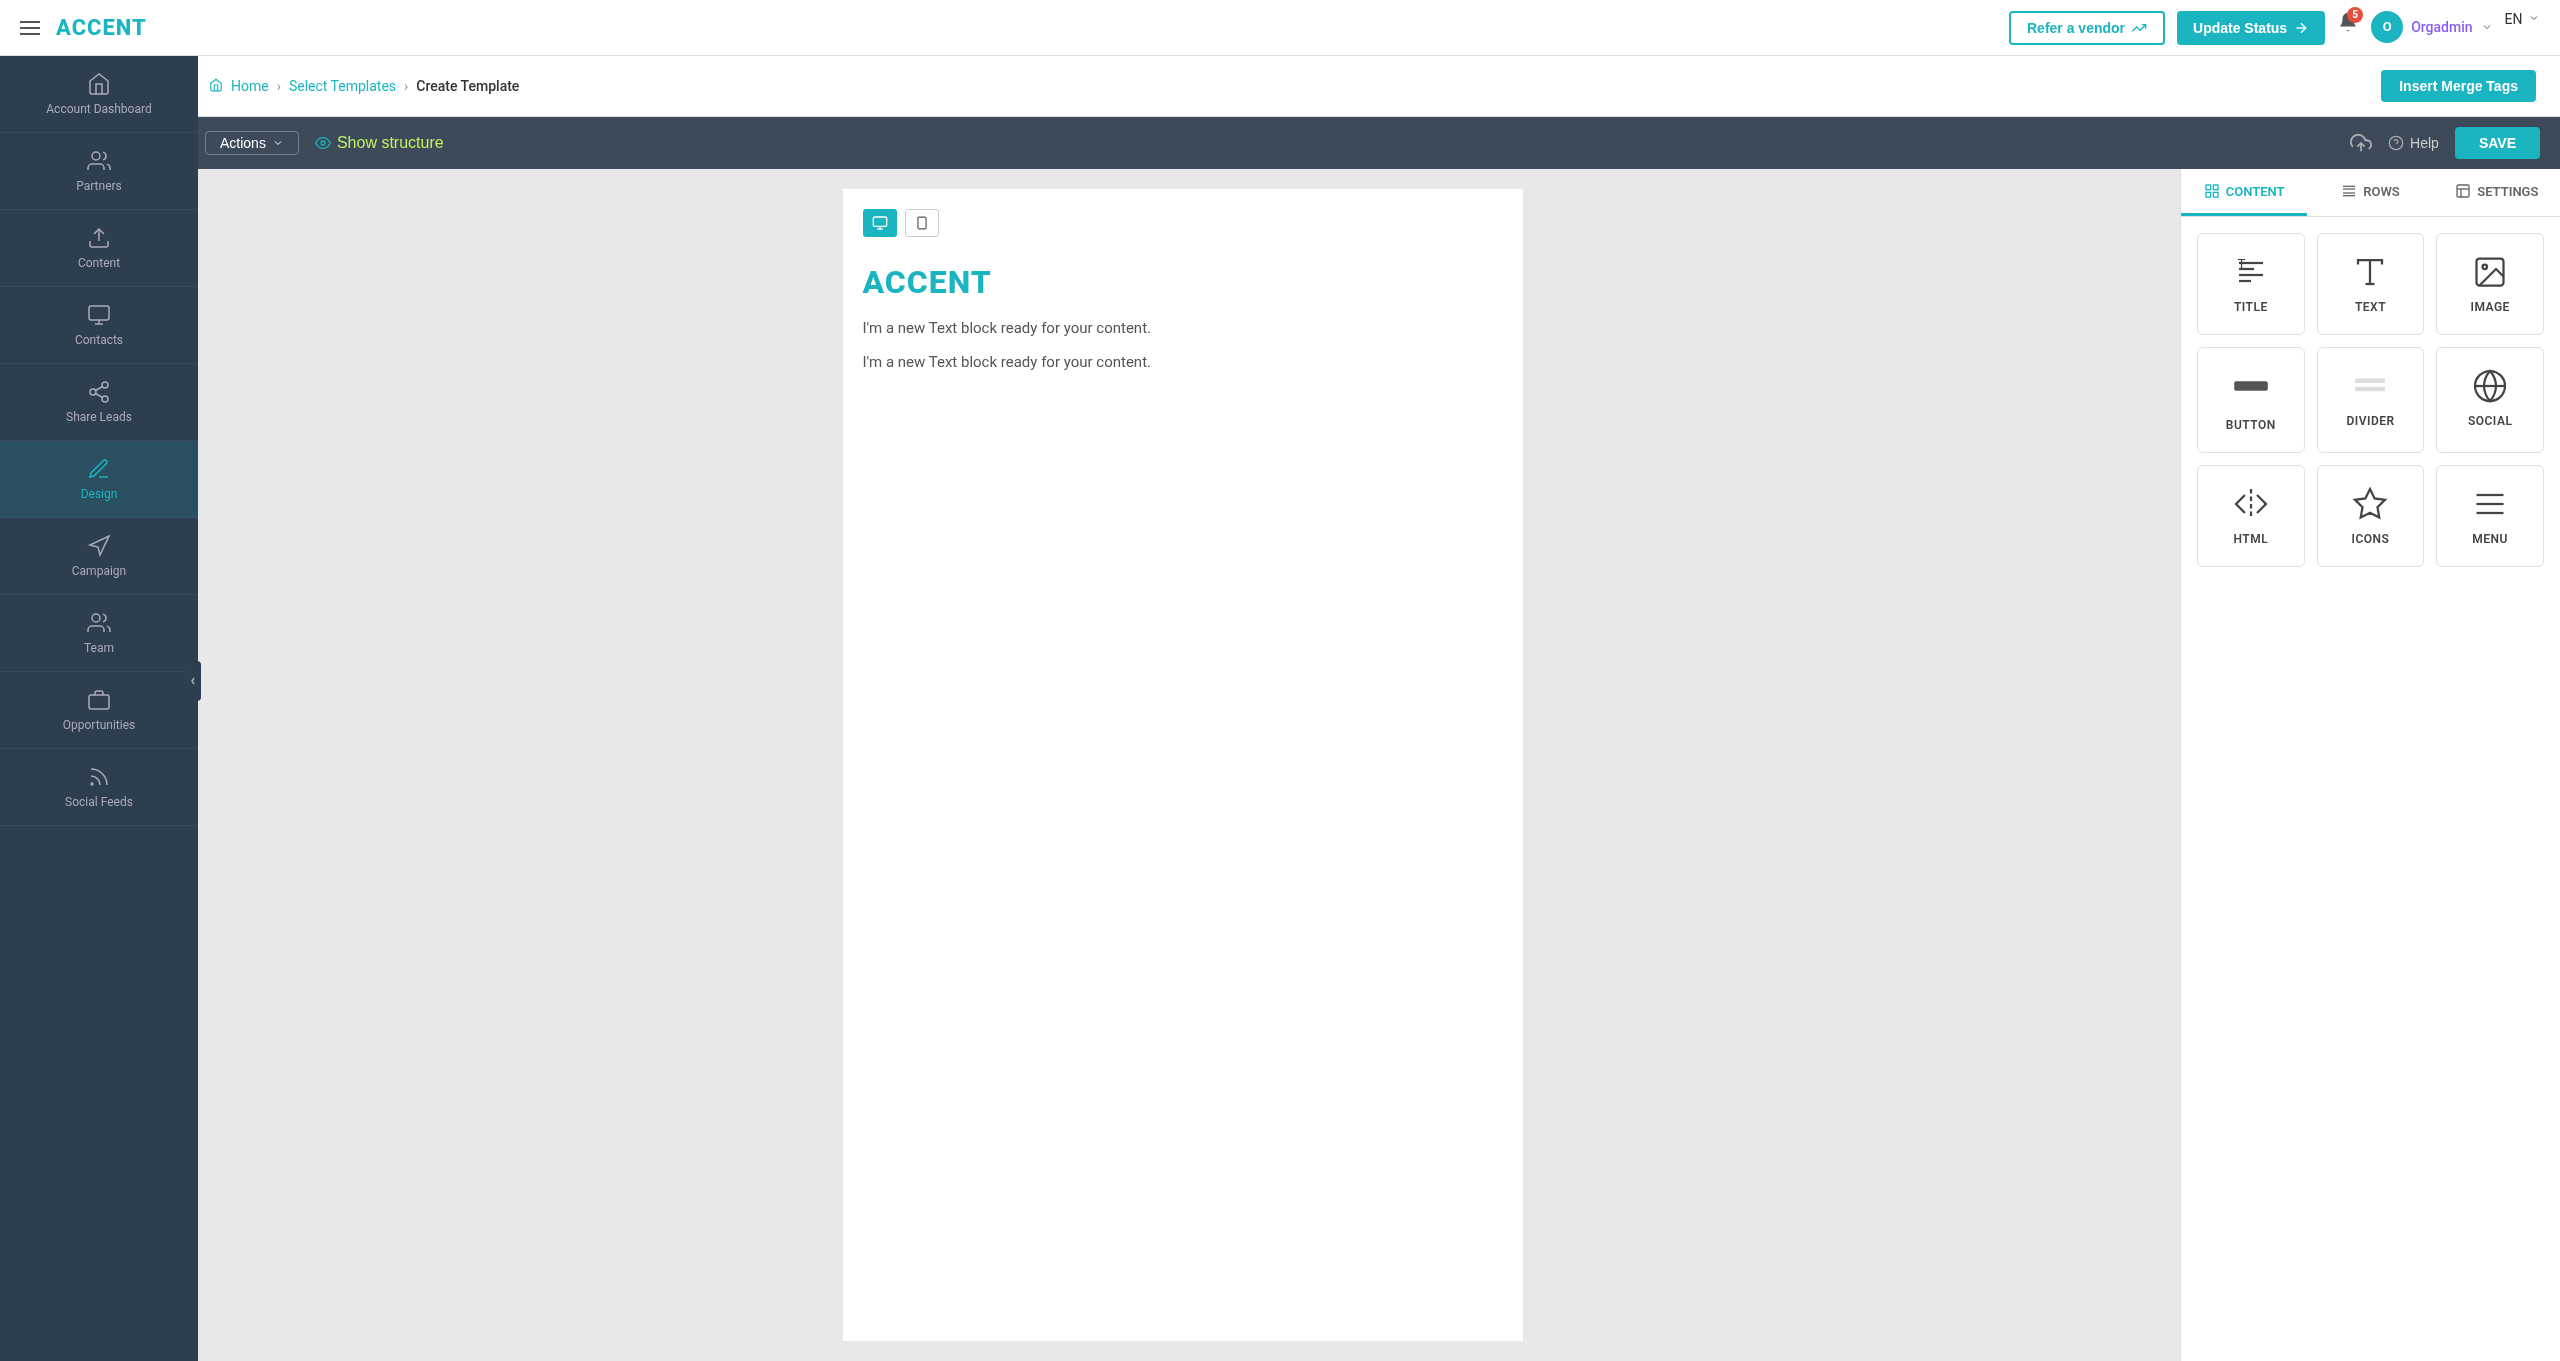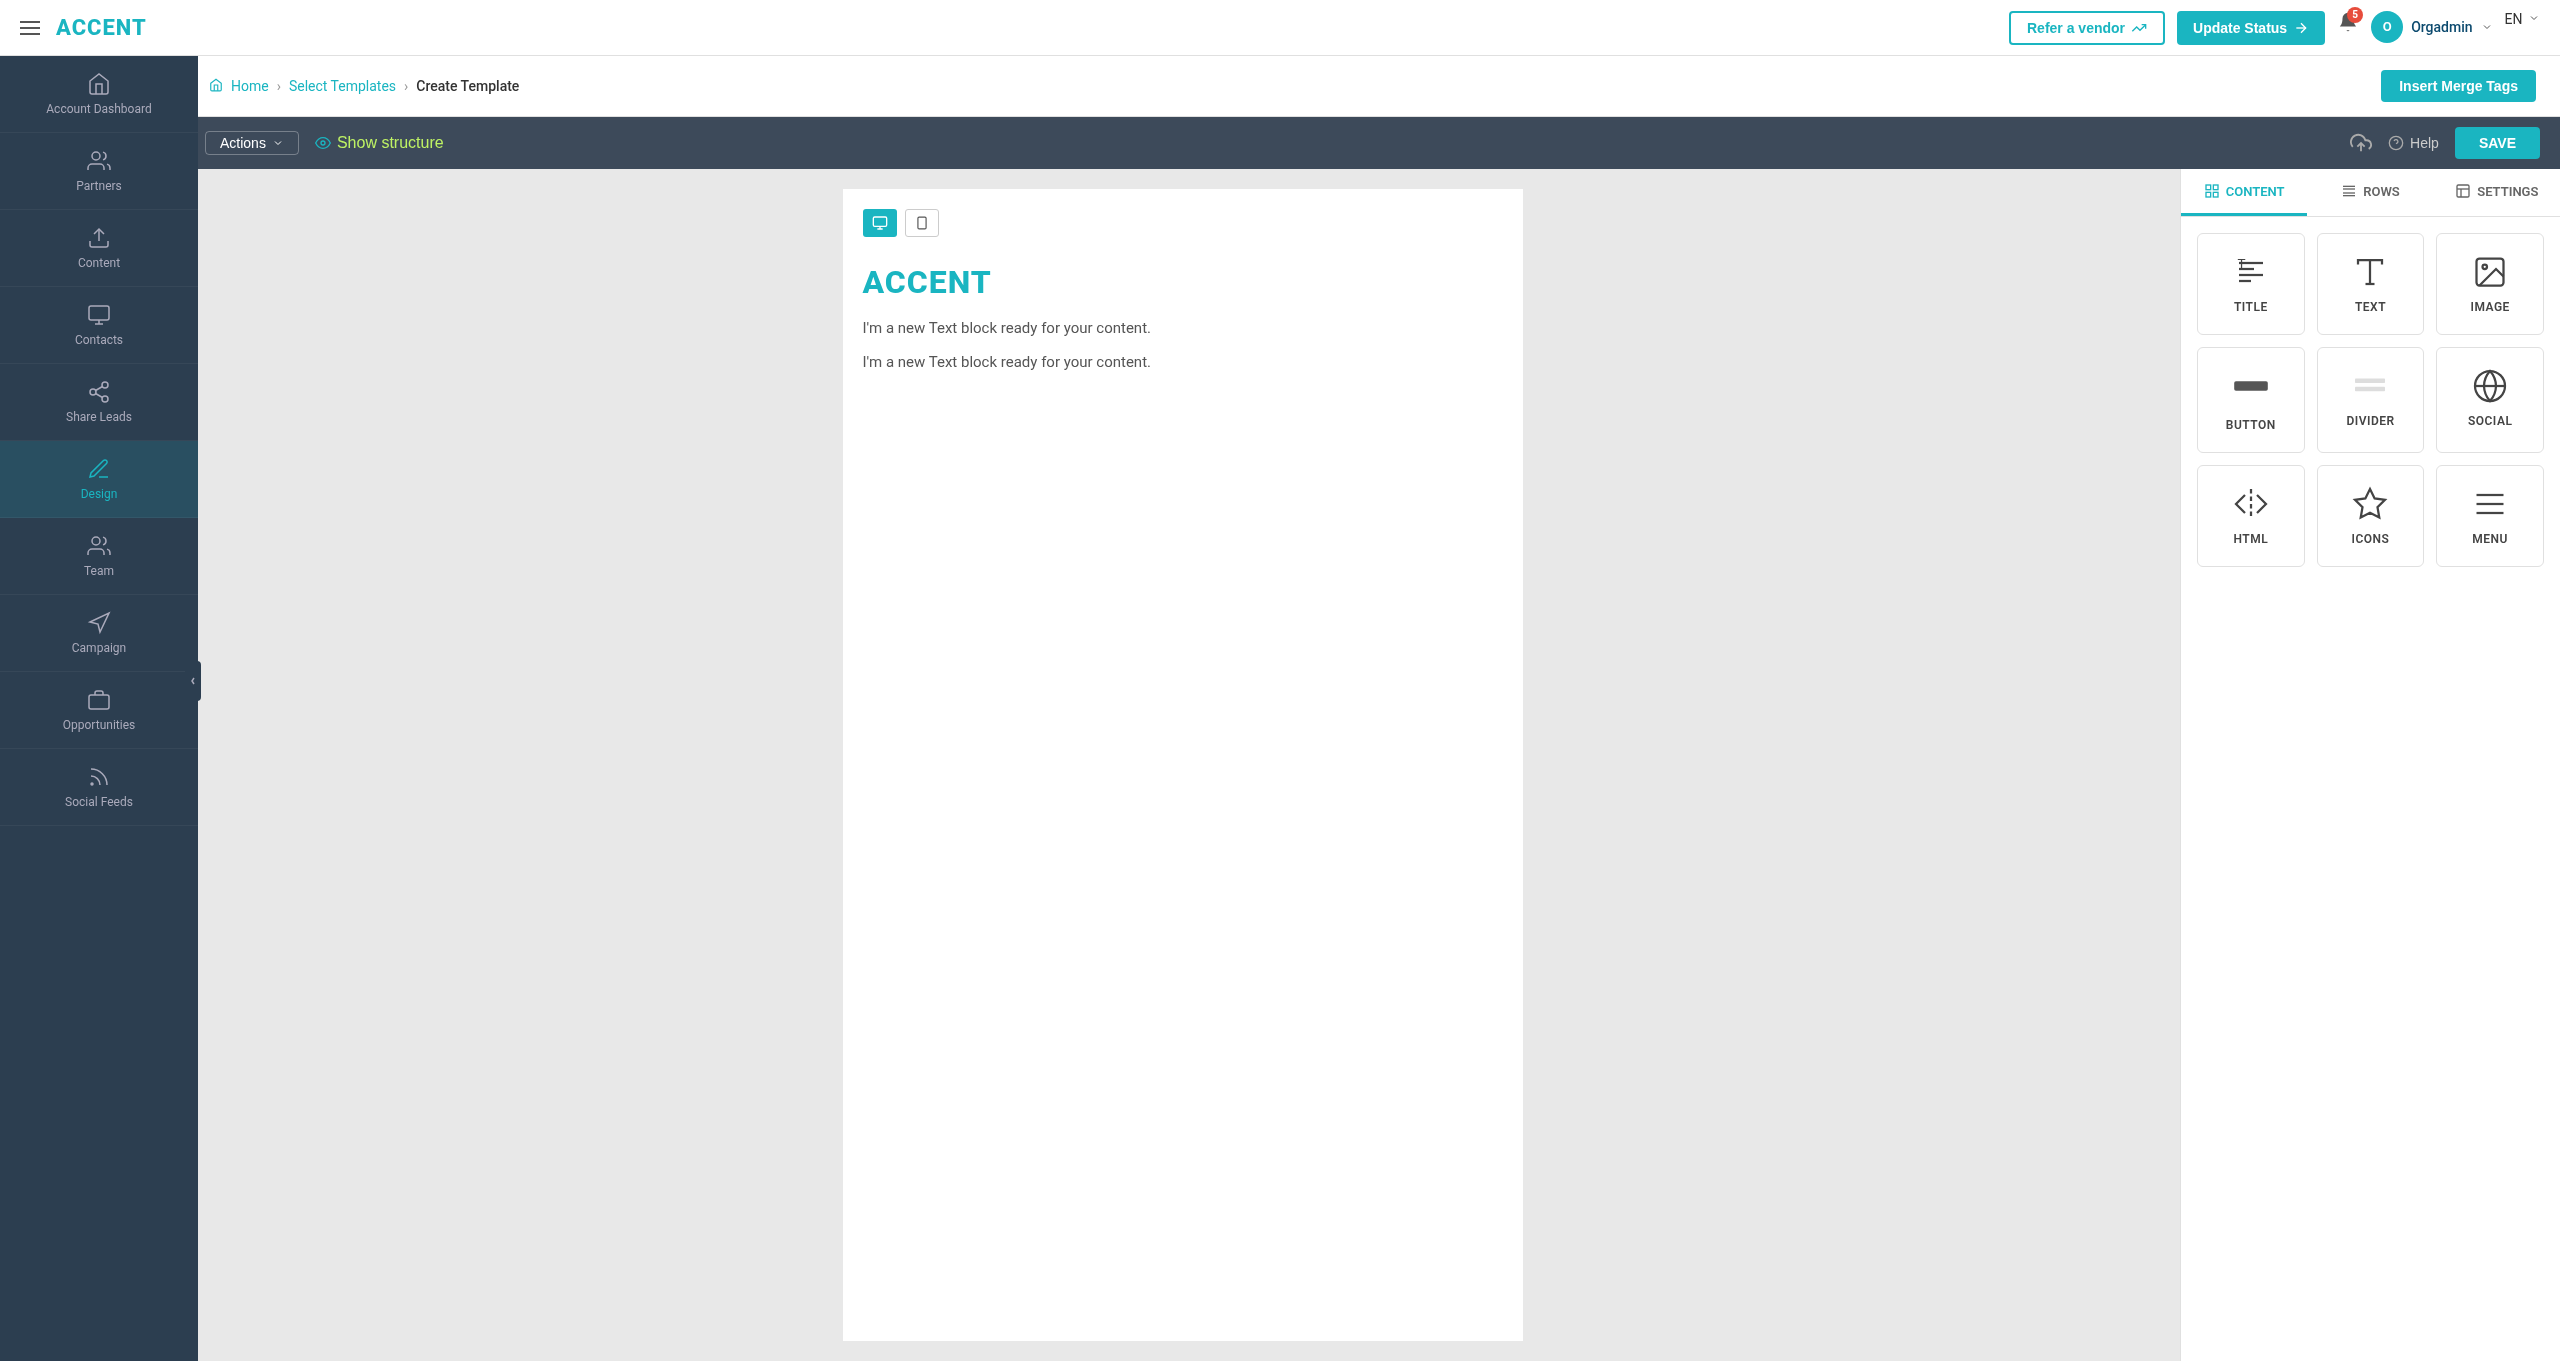--- a/index.html
+++ b/index.html
@@ -24,21 +24,21 @@
     .btn-update {
       background: #1ab5c1; border: none; color: #fff;
       padding: 9px 16px; border-radius: 4px; font-weight: 600; cursor: pointer;
       display: flex; align-items: center; gap: 6px; font-size: 14px;
     }
     .notification-bell { position: relative; cursor: pointer; }
     .notification-bell svg { width: 22px; height: 22px; fill: #555; }
     .badge { position: absolute; top: -4px; right: -4px; background: #e74c3c; color: #fff; border-radius: 50%; width: 16px; height: 16px; font-size: 10px; display: flex; align-items: center; justify-content: center; font-weight: 700; }
     .user-info { display: flex; align-items: center; gap: 8px; cursor: pointer; }
     .avatar { width: 32px; height: 32px; border-radius: 50%; background: #1ab5c1; display: flex; align-items: center; justify-content: center; color: #fff; font-weight: 600; font-size: 13px; }
-    .user-name { font-size: 14px; color: #0c4a6e; font-weight: 500; }
+    .user-name { font-size: 14px; color: #8b5cf6; font-weight: 500; }
     .lang { font-size: 14px; color: #333; cursor: pointer; }
 
     
     .sidebar {
       position: fixed; top: 56px; left: 0; bottom: 0; width: 198px;
       background: #2c3e50; display: flex; flex-direction: column; overflow-y: auto;
       z-index: 50;
     }
     .sidebar-item {
       display: flex; flex-direction: column; align-items: center; justify-content: center;
@@ -233,33 +233,33 @@
   <div class="sidebar-item active">
     <svg xmlns="http://www.w3.org/2000/svg" fill="none" stroke="#1ab5c1" stroke-width="1.5" viewBox="0 0 24 24">
         <path d="M12 20h9"></path>
         <path d="M16.5 3.5a2.121 2.121 0 0 1 3 3L7 19l-4 1 1-4L16.5 3.5z"></path>
       </svg>
     <span style="color:#1ab5c1">Design</span>
   </div>
 
   <div class="sidebar-item">
     <svg xmlns="http://www.w3.org/2000/svg" fill="none" stroke="currentColor" stroke-width="1.5" viewBox="0 0 24 24">
+        <path d="M3 11l19-9-9 19-2-8-8-2z"></path>
+      </svg>
+    <span>Campaign</span>
+  </div>
+
+  <div class="sidebar-item">
+    <svg xmlns="http://www.w3.org/2000/svg" fill="none" stroke="currentColor" stroke-width="1.5" viewBox="0 0 24 24">
         <path d="M17 21v-2a4 4 0 0 0-4-4H5a4 4 0 0 0-4 4v2"></path>
         <circle cx="9" cy="7" r="4"></circle>
         <path d="M23 21v-2a4 4 0 0 0-3-3.87"></path>
         <path d="M16 3.13a4 4 0 0 1 0 7.75"></path>
       </svg>
     <span>Team</span>
-  </div>
-
-  <div class="sidebar-item">
-    <svg xmlns="http://www.w3.org/2000/svg" fill="none" stroke="currentColor" stroke-width="1.5" viewBox="0 0 24 24">
-        <path d="M3 11l19-9-9 19-2-8-8-2z"></path>
-      </svg>
-    <span>Campaign</span>
   </div>
 
   <div class="sidebar-item">
     <svg xmlns="http://www.w3.org/2000/svg" fill="none" stroke="currentColor" stroke-width="1.5" viewBox="0 0 24 24">
         <rect x="2" y="7" width="20" height="14" rx="2"></rect>
         <path d="M16 7V5a2 2 0 0 0-2-2h-4a2 2 0 0 0-2 2v2"></path>
       </svg>
     <span>Opportunities</span>
   </div>
 

